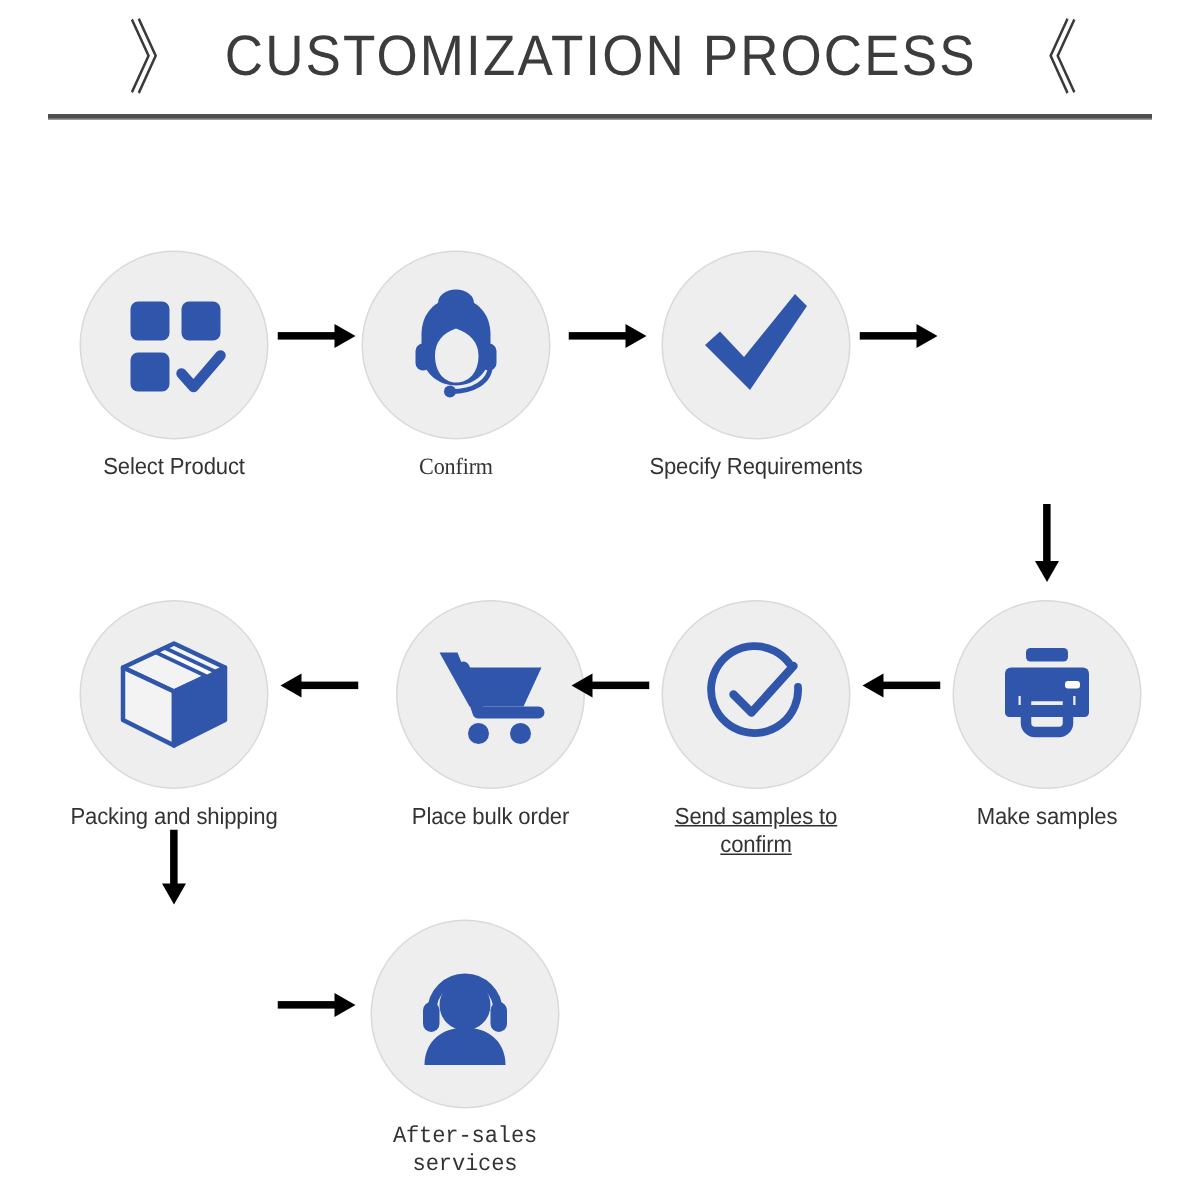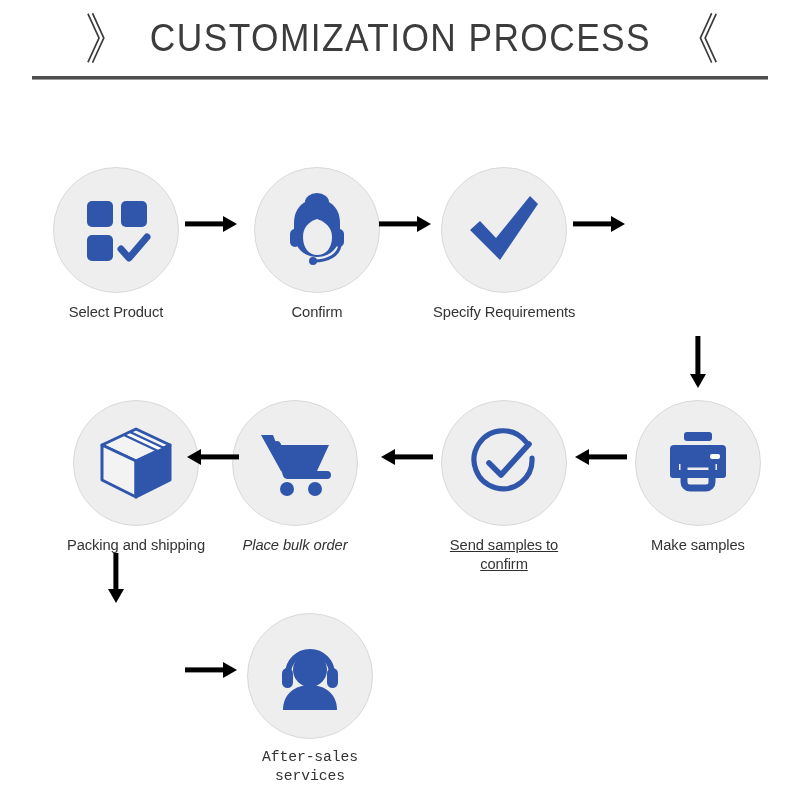--- a/index.html
+++ b/index.html
@@ -121,21 +121,21 @@
           <rect x="8" y="8" width="26" height="26" rx="5" fill="#3056ab"></rect>
           <rect x="42" y="8" width="26" height="26" rx="5" fill="#3056ab"></rect>
           <rect x="8" y="42" width="26" height="26" rx="5" fill="#3056ab"></rect>
           <path d="M42 56 L50 65 L68 44" fill="none" stroke="#3056ab" stroke-width="7" stroke-linecap="round" stroke-linejoin="round"></path>
         </svg>
       </span>
     </div>
     <div class="node-label">Select Product</div>
   </div>
 
-  <div class="node" style="left:242px; top:167px;">
+  <div class="node" style="left:229px; top:167px;font-family:Liberation Serif, serif;">
     <div class="bubble">
       <span>
         <svg width="78" height="78" viewBox="0 0 78 78">
 
           <path d="M39 8 c-14 0 -23 10 -23 24 v12 c0 12 10 22 23 22 c13 0 23 -10 23 -22 V32
                    c0 -14 -9 -24 -23 -24 z" fill="#3056ab"></path>
 
           <path d="M39 28 c-9 3 -14 9 -14 18 c0 11 6 18 14 18 c9 0 15 -7 15 -18 c0 -9 -6 -15 -15 -18 z" fill="#eeeeee"></path>
 
           <ellipse cx="39" cy="11" rx="12" ry="9" fill="#3056ab"></ellipse>
@@ -144,21 +144,21 @@
           <rect x="56" y="38" width="10" height="18" rx="5" fill="#3056ab"></rect>
 
           <path d="M62 52 c0 12 -12 18 -26 18" fill="none" stroke="#3056ab" stroke-width="3.2" stroke-linecap="round"></path>
           <circle cx="35" cy="70" r="4" fill="#3056ab"></circle>
         </svg>
       </span>
     </div>
     <div class="node-label">Confirm</div>
   </div>
 
-  <div class="node" style="left:429px; top:167px;text-align:right;">
+  <div class="node" style="left:429px; top:167px;">
     <div class="bubble">
       <span>
         <svg width="80" height="80" viewBox="0 0 80 80">
           <path d="M6 40 L16 31 L32 48 L66 6 L74 14 L36 70 Z" fill="#3056ab"></path>
         </svg>
       </span>
     </div>
     <div class="node-label">Specify Requirements</div>
   </div>
 
@@ -184,35 +184,35 @@
       <span>
         <svg width="80" height="80" viewBox="0 0 80 80">
           <path d="M62 19 a29 29 0 1 0 6 16" fill="none" stroke="#3056ab" stroke-width="5.2" stroke-linecap="round"></path>
           <path d="M25 40 L37 52 L65 21" fill="none" stroke="#3056ab" stroke-width="5.6" stroke-linecap="round" stroke-linejoin="round"></path>
         </svg>
       </span>
     </div>
     <div class="node-label">Send samples to confirm</div>
   </div>
 
-  <div class="node" style="left:220px; top:400px;font-style:italic;">
+  <div class="node" style="left:252px; top:400px;">
     <div class="bubble">
       <span>
         <svg width="76" height="76" viewBox="0 0 76 76">
           <path d="M4 10 h12 l4 10 h52 l-12 26 h-36 z" fill="#3056ab"></path>
           <path d="M20 20 l10 30 h40" fill="none" stroke="#3056ab" stroke-width="8" stroke-linecap="round" stroke-linejoin="round"></path>
           <circle cx="30" cy="64" r="7" fill="#3056ab"></circle>
           <circle cx="58" cy="64" r="7" fill="#3056ab"></circle>
         </svg>
       </span>
     </div>
     <div class="node-label">Place bulk order</div>
   </div>
 
-  <div class="node" style="left:41px; top:400px;margin-left:20px;">
+  <div class="node" style="left:41px; top:400px;">
     <div class="bubble">
       <span>
         <svg width="76" height="76" viewBox="0 0 76 76">
 
           <path d="M38 4 L72 20 L38 36 L4 20 Z" fill="#f3f3f3" stroke="#3056ab" stroke-width="3" stroke-linejoin="round"></path>
 
           <path d="M4 20 L38 36 L38 72 L4 55 Z" fill="#f3f3f3" stroke="#3056ab" stroke-width="3" stroke-linejoin="round"></path>
 
           <path d="M72 20 L38 36 L38 72 L72 55 Z" fill="#3056ab" stroke="#3056ab" stroke-width="3" stroke-linejoin="round"></path>
 

